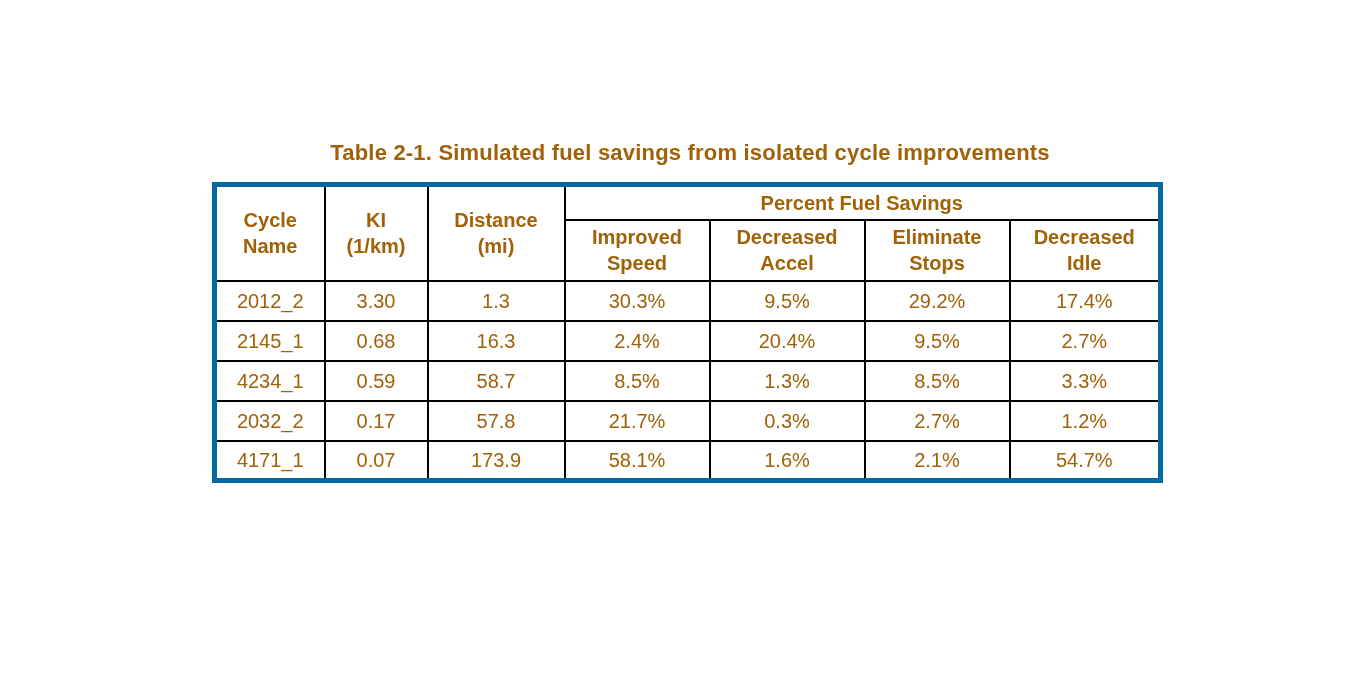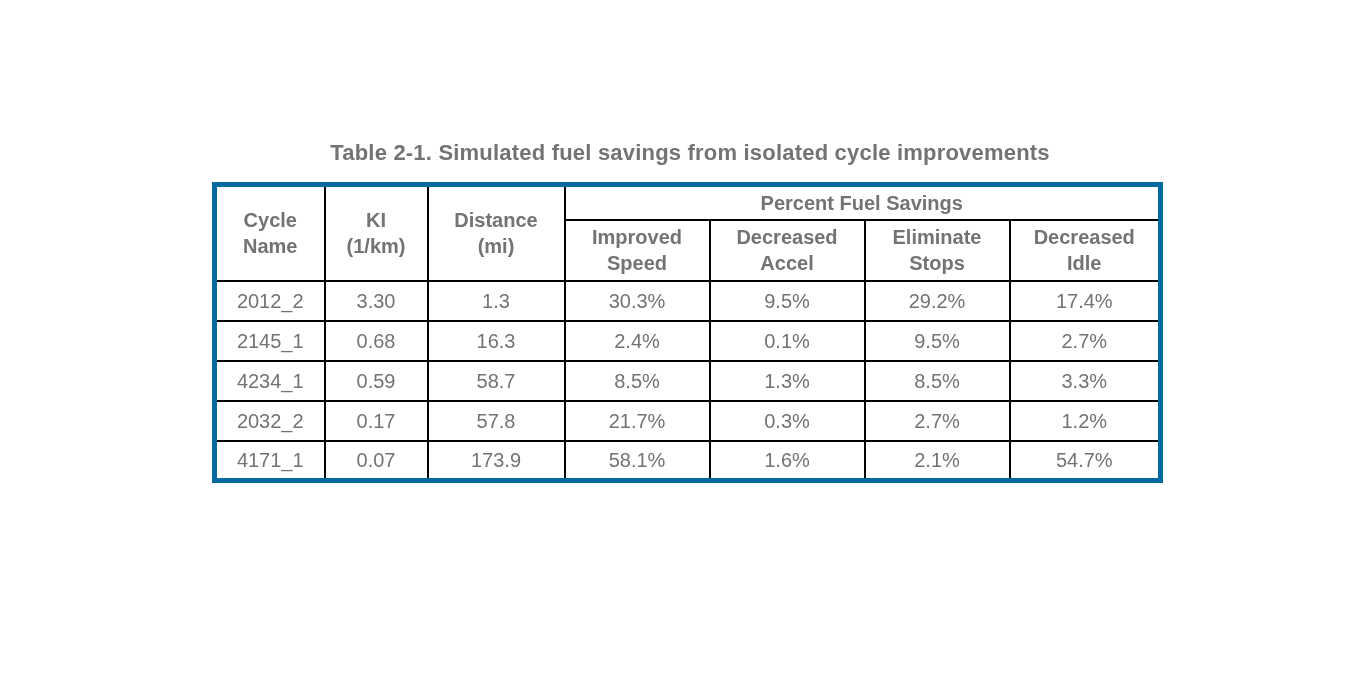--- a/index.html
+++ b/index.html
@@ -7,21 +7,21 @@
     padding: 0;
     background: #ffffff;
   }
   .page {
     position: relative;
     width: 1366px;
     height: 488px;
     background: #ffffff;
     overflow: hidden;
     font-family: "Liberation Sans", sans-serif;
-    color: #737373;
+    color: #a16207;
   }
   .table-title {
     position: absolute;
     left: 212px;
     top: 140px;
     width: 956px;
     text-align: center;
     font-size: 22px;
     font-weight: bold;
     letter-spacing: 0.2px;
@@ -113,21 +113,21 @@
         <td>30.3%</td>
         <td>9.5%</td>
         <td>29.2%</td>
         <td>17.4%</td>
       </tr>
       <tr class="data-row">
         <td>2145_1</td>
         <td>0.68</td>
         <td>16.3</td>
         <td>2.4%</td>
-        <td>0.1%</td>
+        <td>20.4%</td>
         <td>9.5%</td>
         <td>2.7%</td>
       </tr>
       <tr class="data-row">
         <td>4234_1</td>
         <td>0.59</td>
         <td>58.7</td>
         <td>8.5%</td>
         <td>1.3%</td>
         <td>8.5%</td>

